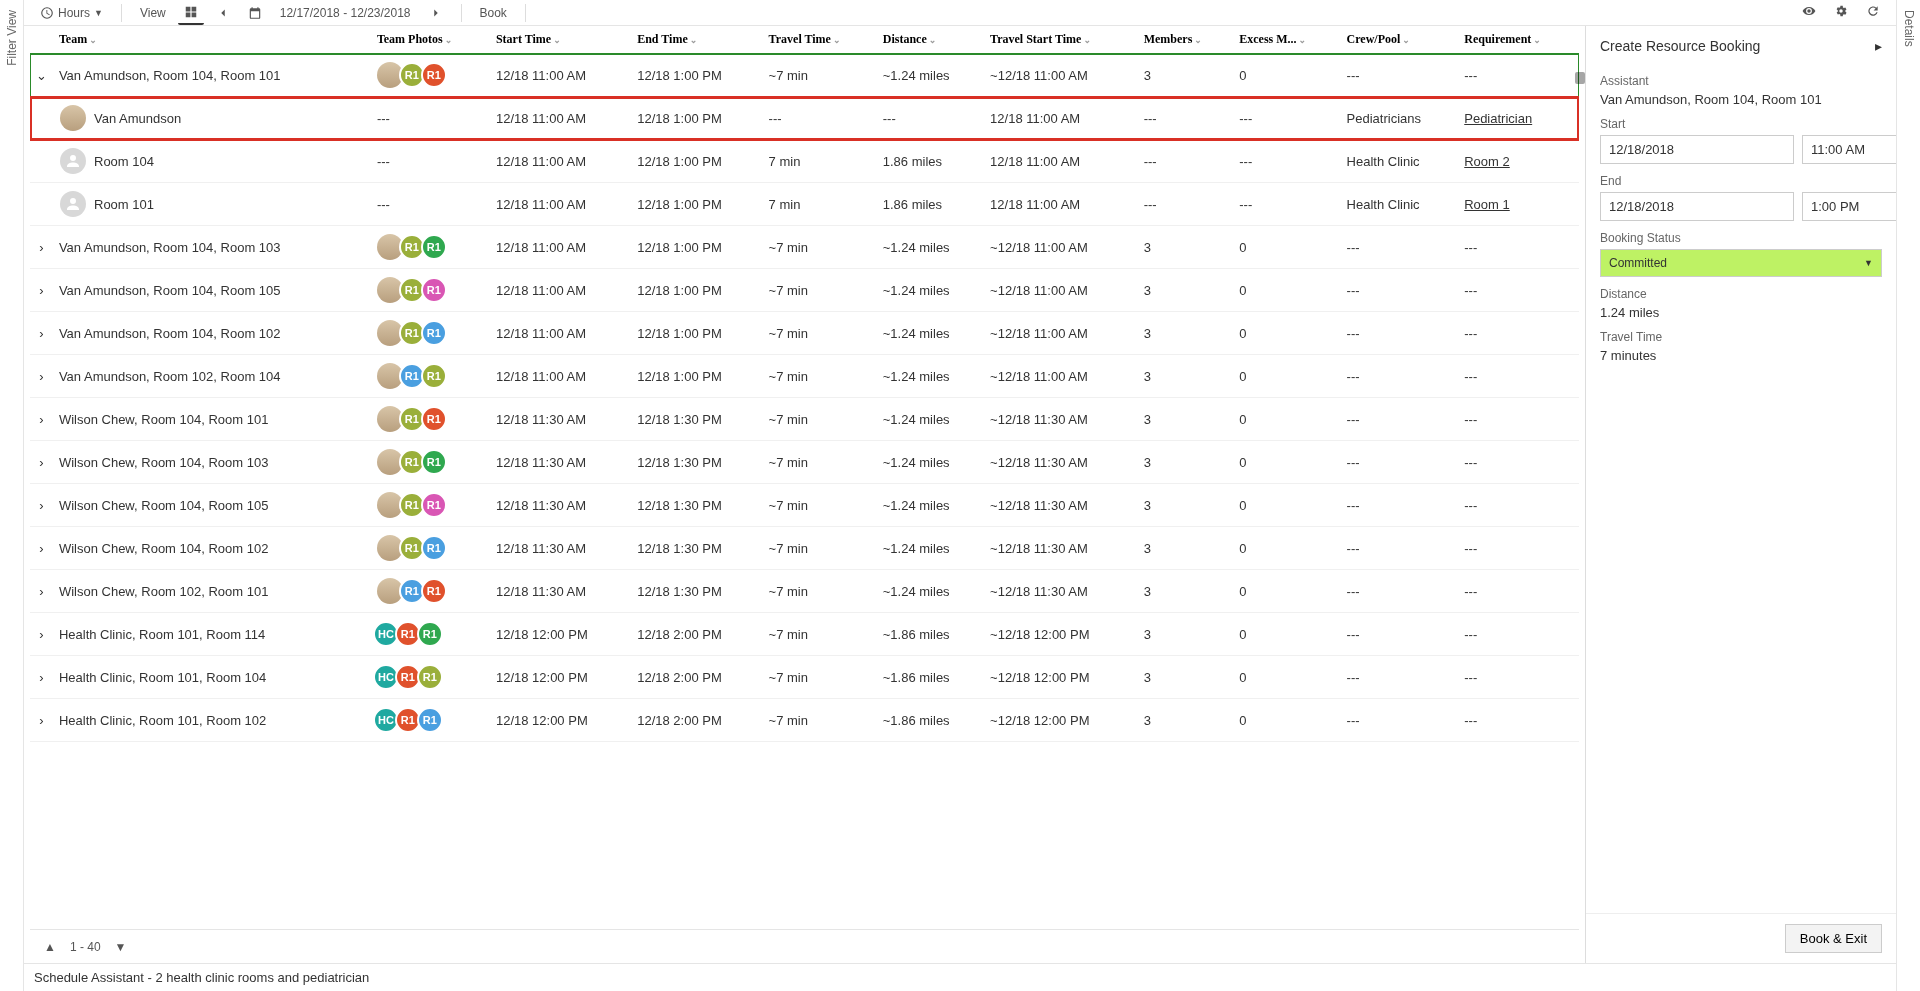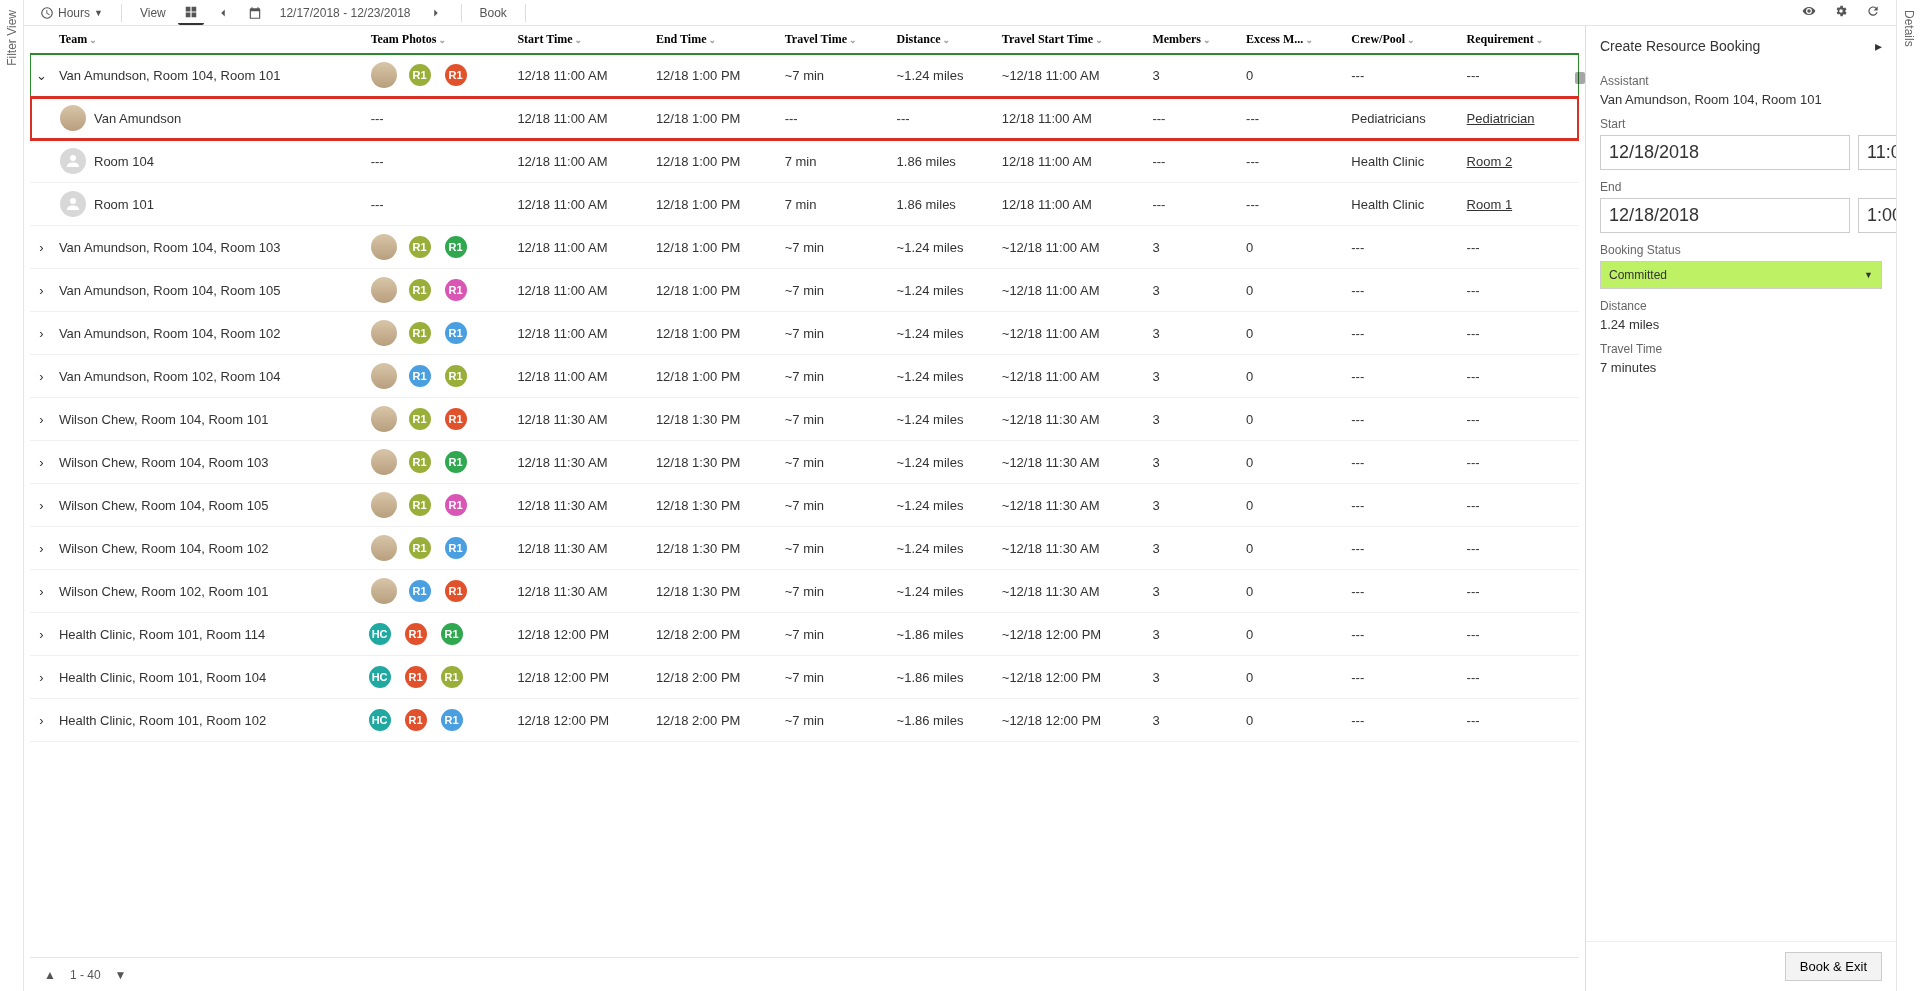--- a/index.html
+++ b/index.html
@@ -20,41 +20,41 @@
 .content-wrap { flex: 1; display: flex; overflow: hidden; }
 .grid-wrap { flex: 1; display: flex; flex-direction: column; border-right: 1px solid #ddd; position: relative; padding: 0 6px; }
 .grid-scroll { flex: 1; overflow-y: auto; }
 .grid { width: 100%; border-collapse: collapse; }
 .grid th { text-align: left; font-weight: 600; font-size: 12px; padding: 6px 6px; border-bottom: 1px solid #e8e8e8; color: #000; white-space: nowrap; cursor: pointer; font-family: Liberation Serif, serif; }
 .grid th .chev { font-size: 9px; color: #999; margin-left: 2px; }
 .grid td { padding: 8px 6px; font-size: 13px; color: #333; white-space: nowrap; }
 .grid tr.row { border-bottom: 1px solid #f0f0f0; }
 .expand-cell { width: 22px; text-align: center; cursor: pointer; color: #555; }
 .team-name { cursor: pointer; }
-.photos { display: flex; align-items: center; gap: 14px; }
+.photos { display: flex; align-items: center; gap: 0; }
 .avatar { width: 26px; height: 26px; border-radius: 50%; background: #ccc; display: inline-flex; align-items: center; justify-content: center; font-size: 11px; color: #fff; overflow: hidden; }
 .avatar.person { background: linear-gradient(#d8c5a8,#b89f7e); }
 .avatar.blank { background: #d8d8d8; }
 .avatar.blank svg { width: 18px; height: 18px; fill: #fff; }
 .badge { width: 26px; height: 26px; border-radius: 50%; display: inline-flex; align-items: center; justify-content: center; font-size: 11px; color: #fff; font-weight: 600; margin-left: -4px; border: 2px solid #fff; }
 .selected-row { outline: 2px solid #2a8a2a; outline-offset: -1px; }
 .highlight-row { outline: 3px solid #d93025; outline-offset: -2px; background: #fff; }
 .child-row td:first-child { padding-left: 30px; }
 .child-row .team-name-wrap { display: flex; align-items: center; gap: 8px; }
 .link { text-decoration: underline; cursor: pointer; color: #333; }
 .pager { height: 34px; border-top: 1px solid #e5e5e5; display: flex; align-items: center; padding: 0 10px; gap: 10px; font-size: 12px; color: #555; }
 .pager .pbtn { cursor: pointer; padding: 2px 4px; }
 .status-bar { height: 28px; border-top: 1px solid #e5e5e5; display: flex; align-items: center; padding: 0 10px; font-size: 13px; color: #333; }
 .details-panel { width: 310px; display: flex; flex-direction: column; background: #fff; padding: 0; }
 .details-header { display: flex; align-items: center; justify-content: space-between; padding: 12px 14px 10px; color: #333; font-size: 14px; }
 .details-body { flex: 1; padding: 0 14px; overflow-y: auto; }
 .field-label { font-size: 12px; color: #666; margin-top: 10px; margin-bottom: 4px; }
 .field-value { font-size: 13px; color: #333; }
 .input-row { display: flex; gap: 8px; margin-top: 4px; }
-.input { flex: 1; border: 1px solid #ccc; padding: 6px 8px; font-size: 18px; color: #333; background: #fff; }
+.input { flex: 1; border: 1px solid #ccc; padding: 6px 8px; font-size: 13px; color: #333; background: #fff; }
 .select { width: 100%; border: 1px solid #ccc; padding: 6px 8px; font-size: 12px; color: #333; background: #bef264; display: flex; justify-content: space-between; align-items: center; cursor: pointer; }
 .details-footer { padding: 10px 14px; display: flex; justify-content: flex-end; border-top: 1px solid #eee; }
 .book-btn { background: #f3f3f3; border: 1px solid #ccc; padding: 6px 14px; font-size: 13px; cursor: pointer; }
 .scroll-thumb { position: absolute; right: 0; top: 46px; width: 10px; height: 12px; background: rgba(0,0,0,0.35); border-radius: 2px; }
 </style>
 </head>
 <body>
 
 <div class="app">
   <div class="vtab">
@@ -500,18 +500,21 @@
 
           <div class="field-label">Travel Time</div>
           <div class="field-value">7 minutes</div>
         </div>
         <div class="details-footer">
           <button class="book-btn">Book &amp; Exit</button>
         </div>
       </div>
     </div>
 
+    <div class="status-bar">
+      <span>Schedule Assistant - 2 health clinic rooms and pediatrician</span>
+    </div>
   </div>
 
   <div class="vtab right">
       <span>Details</span>
     </div>
 </div>
 
 </body></html>

